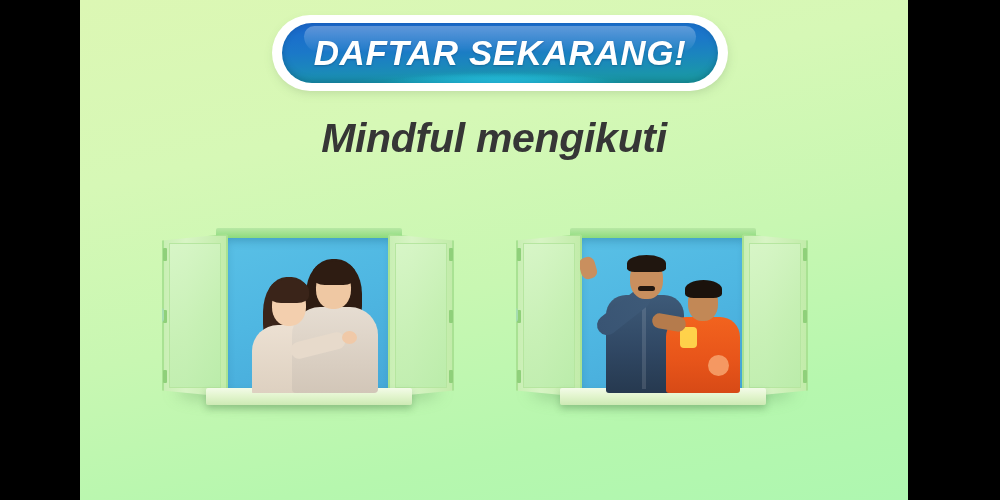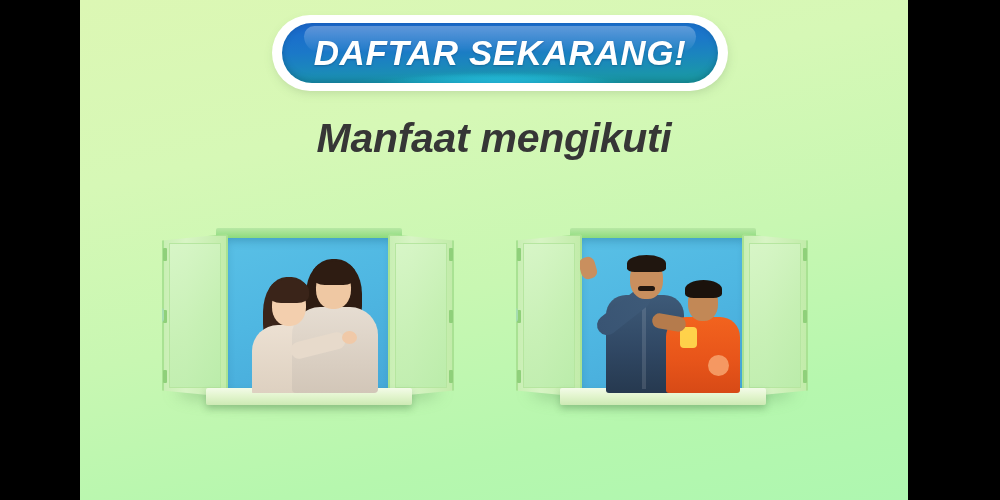--- a/index.html
+++ b/index.html
@@ -173,21 +173,21 @@
       <div class="cta-shadow"></div>
       <div class="cta">
         <div class="cta-inner">
           <div class="cta-gloss"></div>
           <div class="cta-label">DAFTAR SEKARANG!</div>
         </div>
       </div>
     </div>
 
     <div class="headline">
-      <span>Manfaat mengikuti</span>
+      <span>Mindful mengikuti</span>
     </div>
 
     <div class="window w-left">
       <div class="win-shadow"></div>
       <div class="lintel"></div>
 
       <div class="opening">
         <div class="ph womanA">
           <div class="hairback"></div>
           <div class="head"></div>

